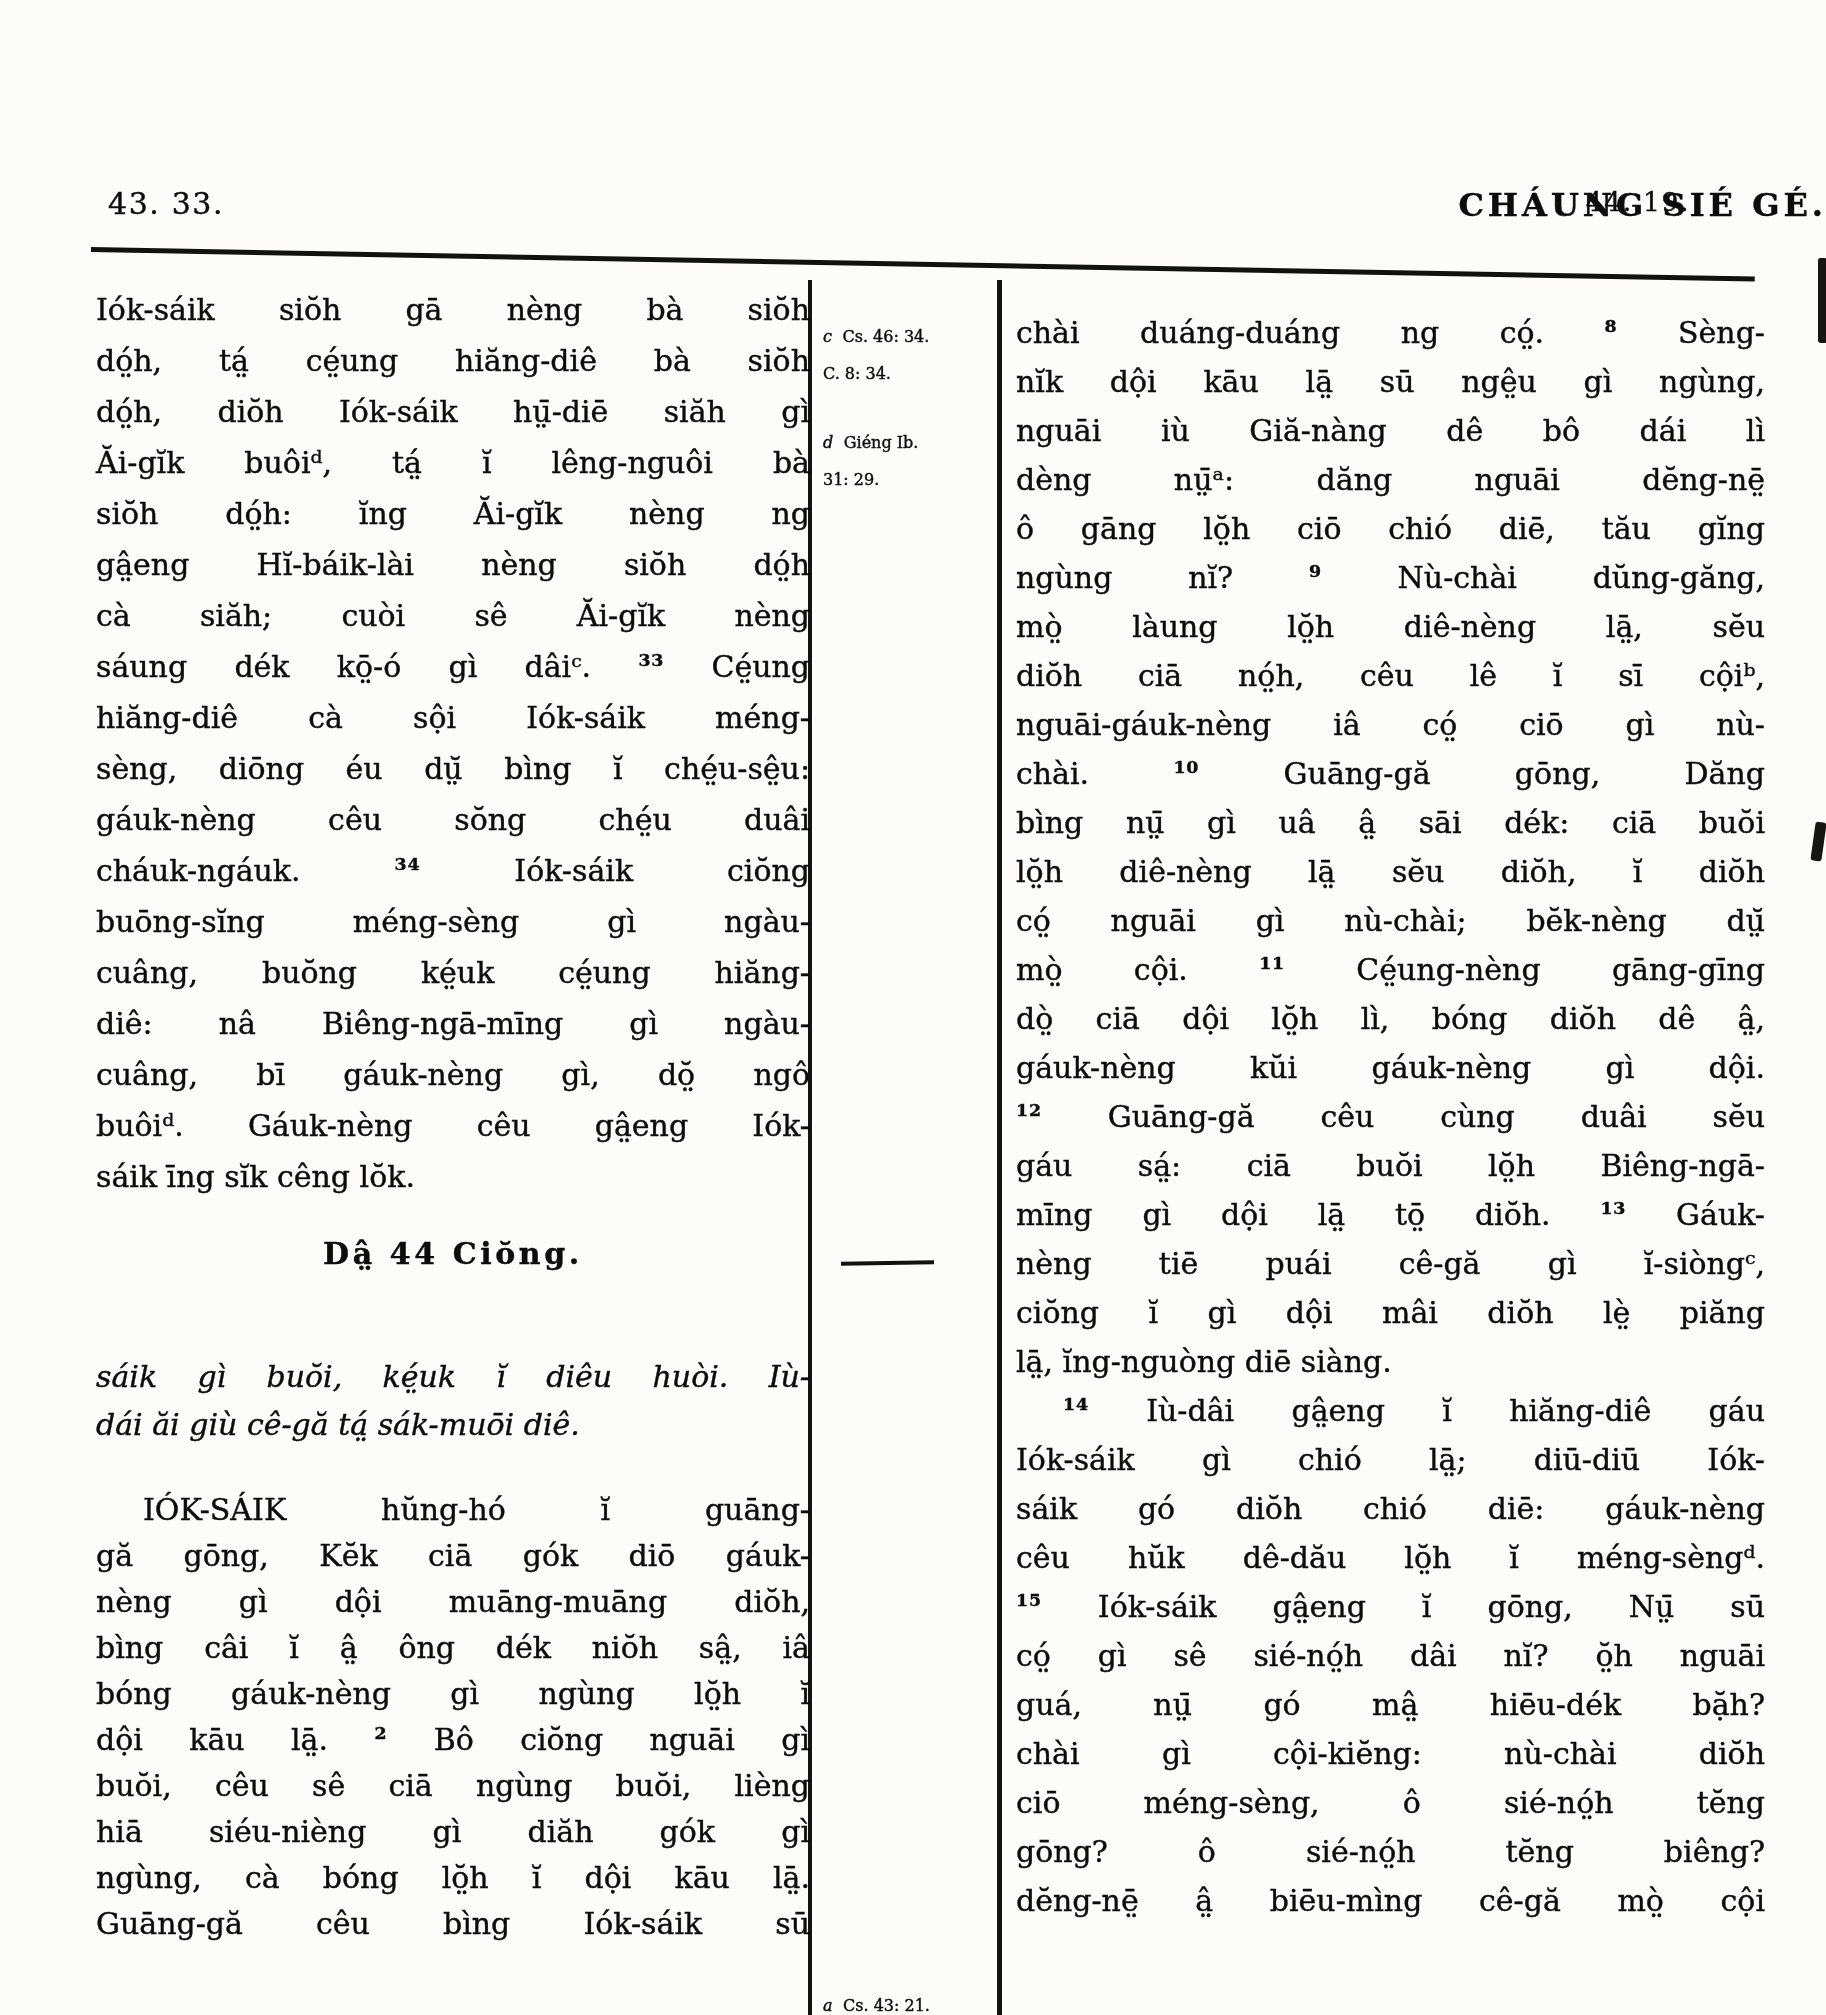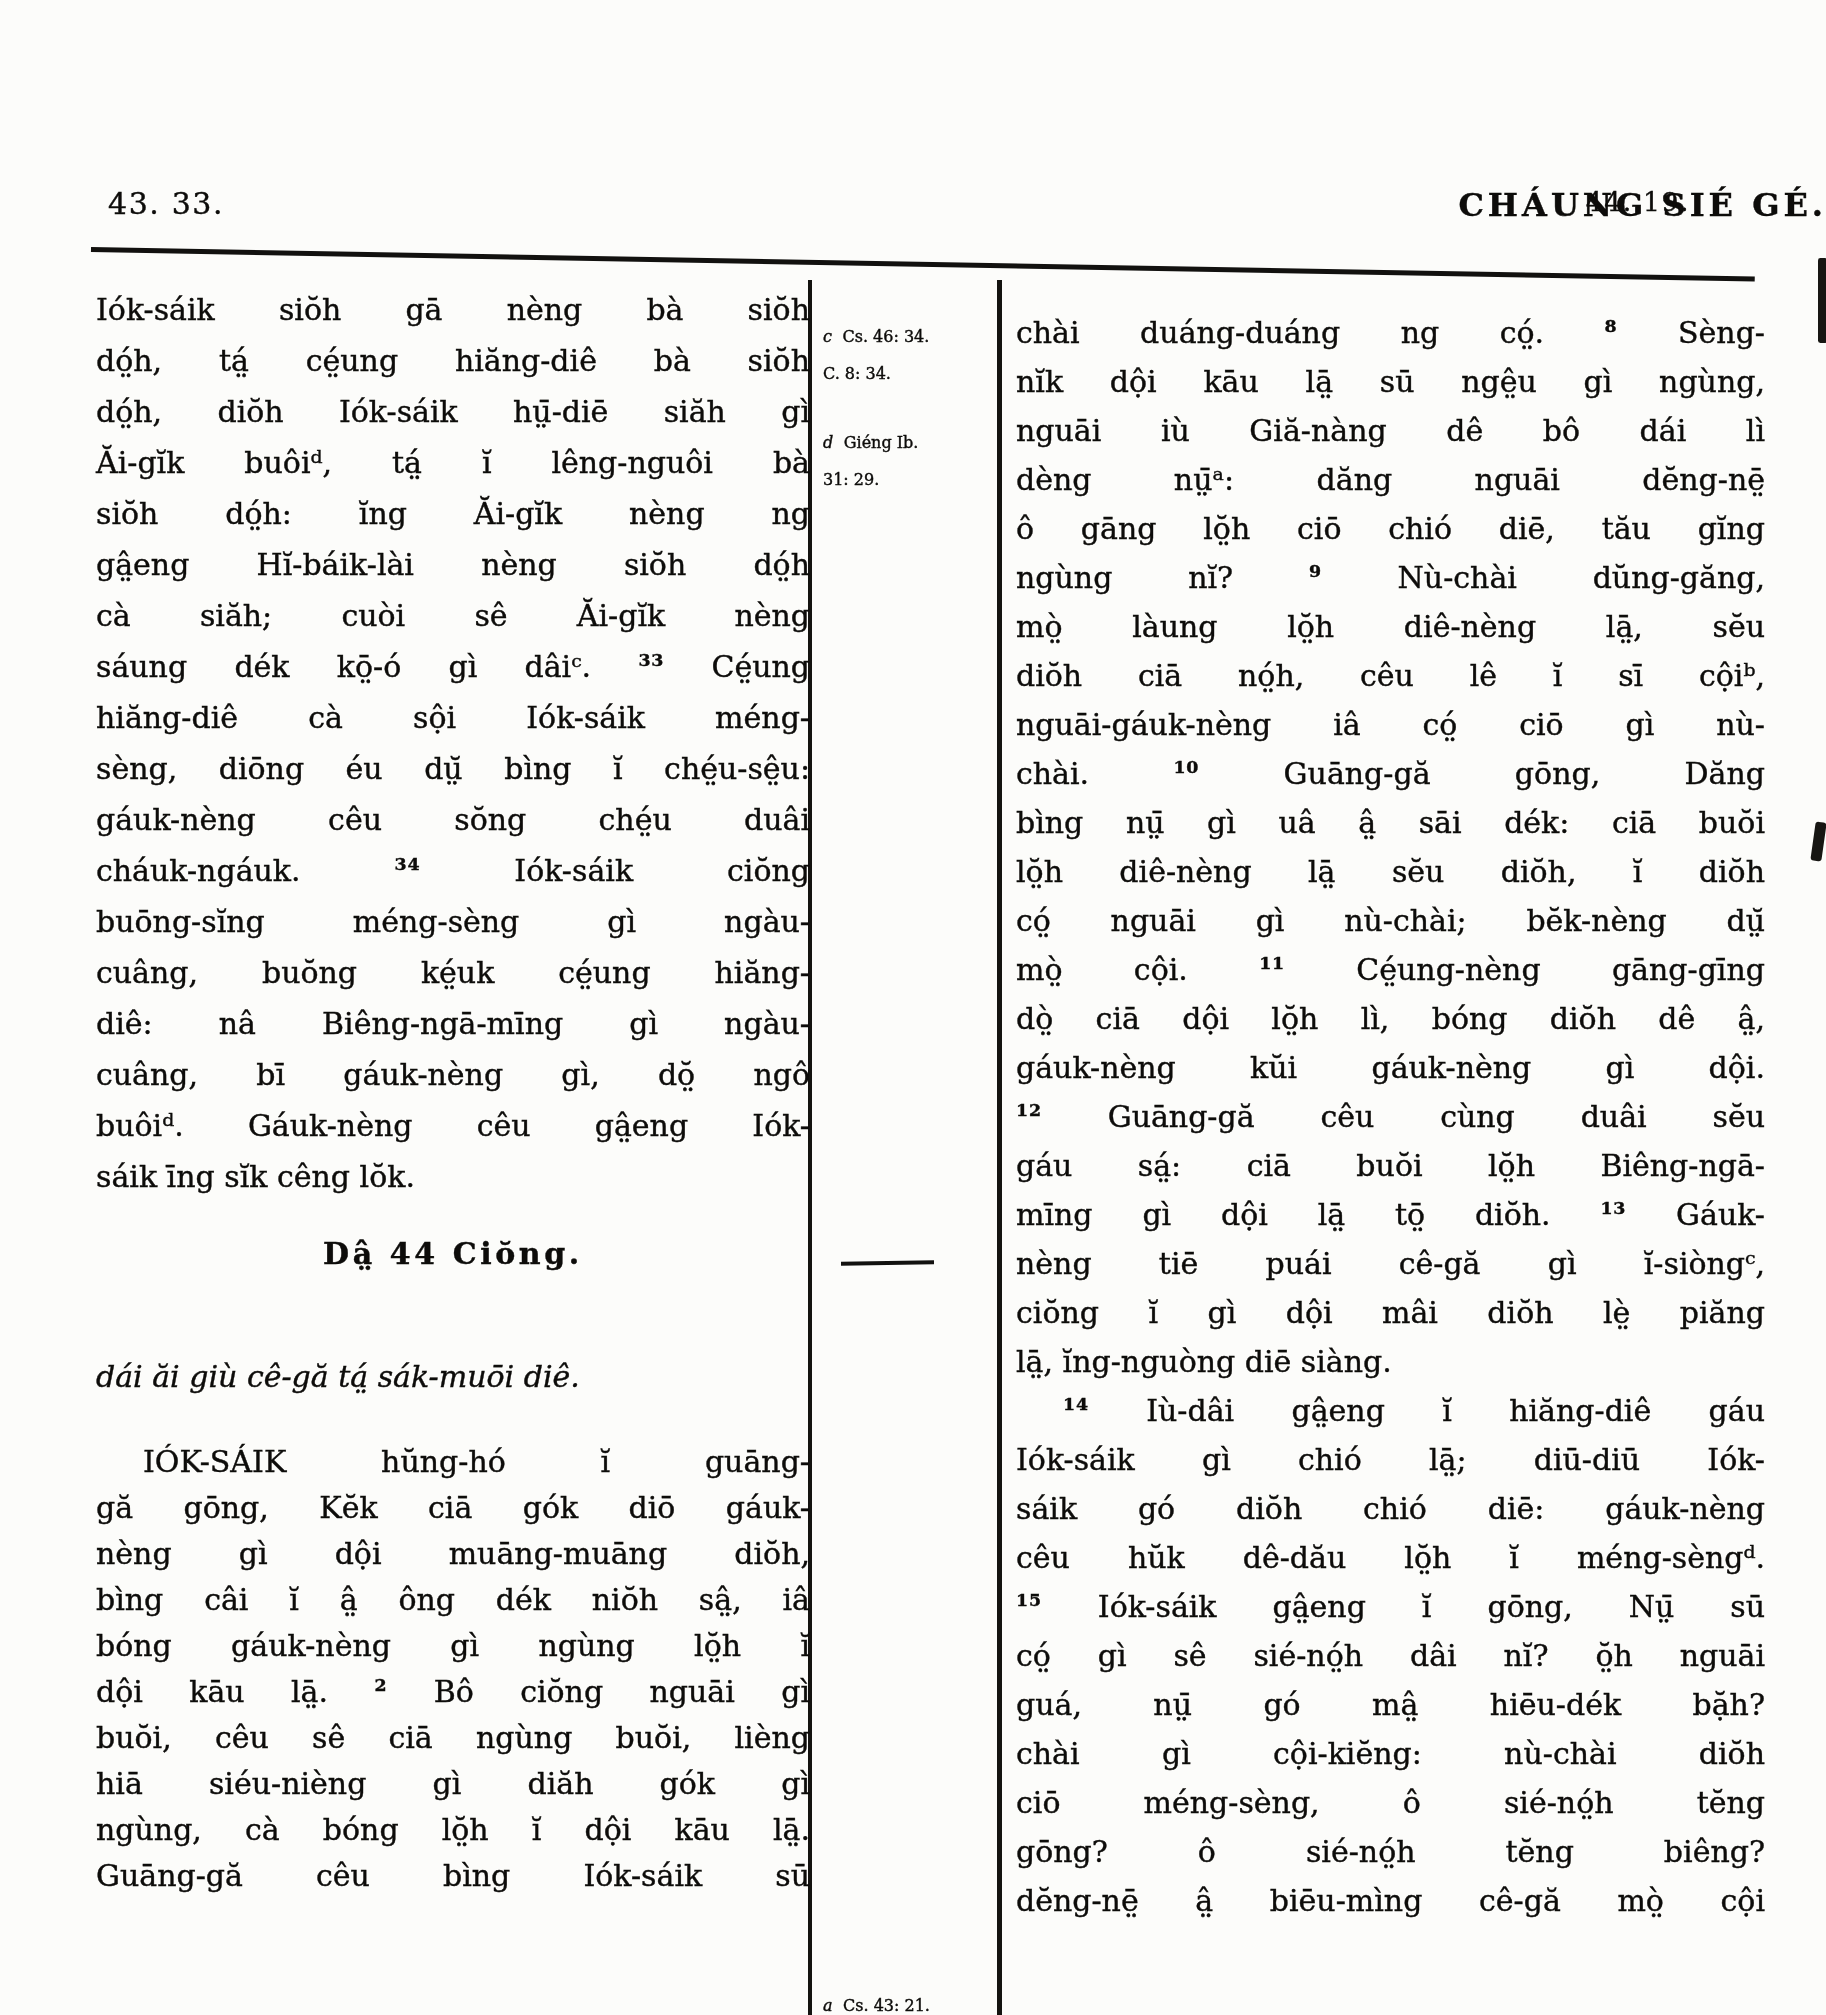--- a/index.html
+++ b/index.html
@@ -80,20 +80,21 @@
         <div class="line">cháuk-ngáuk. <sup class="v">34</sup> Iók-sáik ciŏng</div>
         <div class="line">buōng-sĭng méng-sèng gì ngàu-</div>
         <div class="line">cuâng, buŏng ké̤uk cé̤ung hiăng-</div>
         <div class="line">diê: nâ Biêng-ngā-mīng gì ngàu-</div>
         <div class="line">cuâng, bī gáuk-nèng gì, dŏ̤ ngô</div>
         <div class="line">buôiᵈ. Gáuk-nèng cêu gâ̤eng Iók-</div>
         <div class="line fl">sáik īng sĭk cêng lŏk.</div>
       </div>
     <div id="lc-heading">Dâ̤ 44 Ciŏng.</div>
     <div id="lc-summary">
+        <div class="line">sáik gì buŏi, ké̤uk ĭ diêu huòi. Iù-</div>
         <div class="line fl">dái ăi giù cê-gă tá̤ sák-muōi diê.</div>
       </div>
     <div id="lc-body">
         <div class="line ind">IÓK-SÁIK hŭng-hó ĭ guāng-</div>
         <div class="line">gă gōng, Kĕk ciā gók diō gáuk-</div>
         <div class="line">nèng gì dội muāng-muāng diŏh,</div>
         <div class="line">bìng câi ĭ â̤ ông dék niŏh sâ̤, iâ</div>
         <div class="line">bóng gáuk-nèng gì ngùng lŏ̤h ĭ</div>
         <div class="line">dội kāu lā̤. <sup class="v">2</sup> Bô ciŏng nguāi gì</div>
         <div class="line">buŏi, cêu sê ciā ngùng buŏi, lièng</div>

